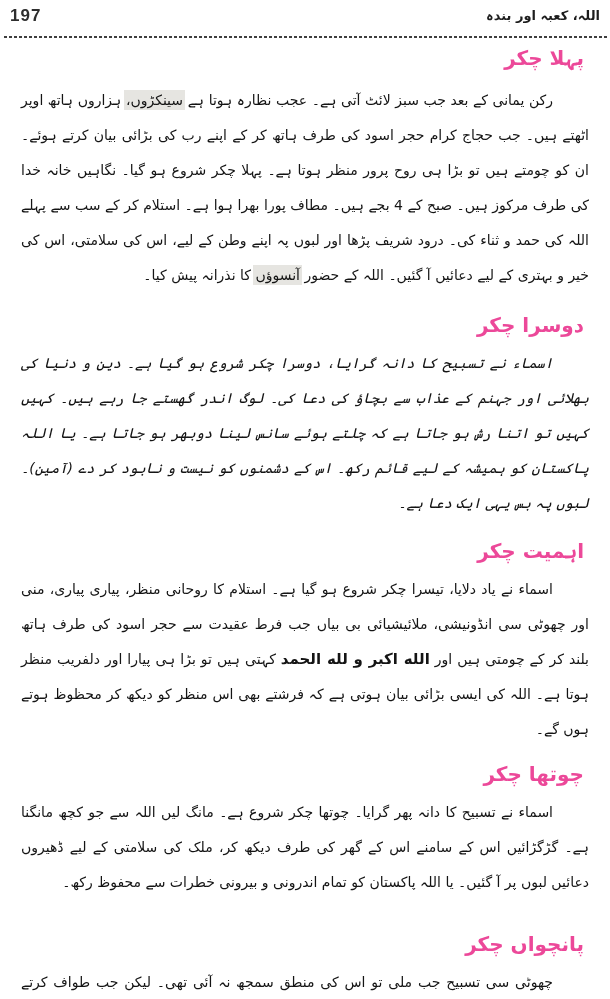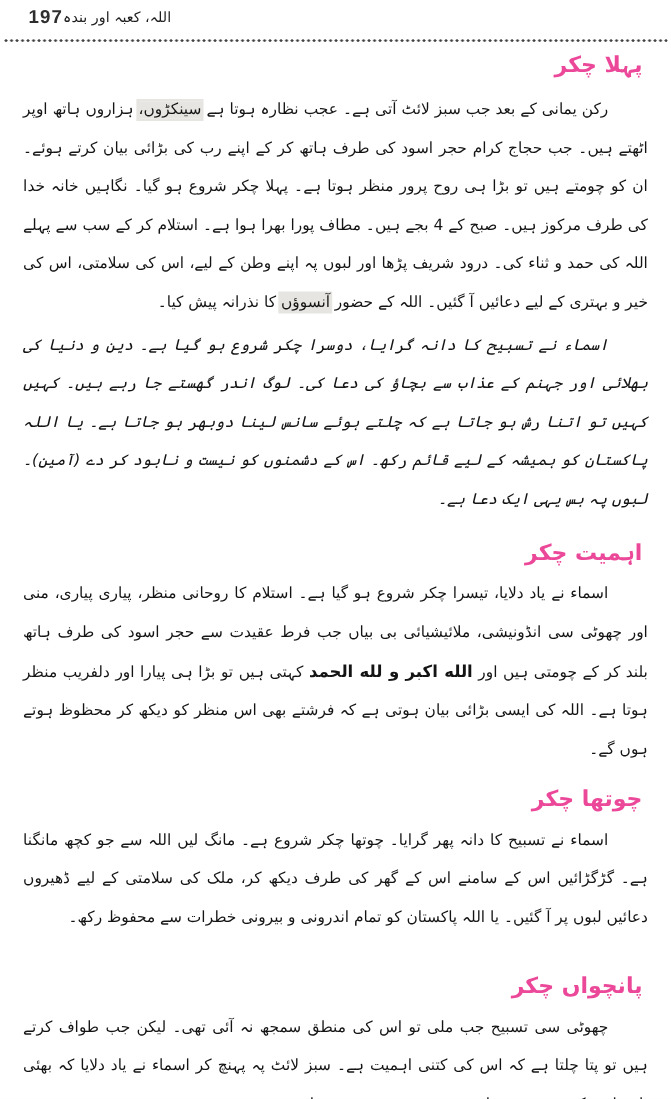--- a/index.html
+++ b/index.html
@@ -8,36 +8,36 @@
     width:610px;height:999px;
     margin:0 auto;
     background:#ffffff;
     box-sizing:border-box;
     overflow:hidden;
     font-family:"DejaVu Sans",sans-serif;
     color:#161616;
   }
   .page-header{
     display:flex;
-    justify-content:flex-start;
+    justify-content:space-between;
     align-items:flex-start;
-    padding:6px 10px 0 26px;
+    padding:6px 10px 0 10px;
     height:26px;
   }
   .page-number{
     font-family:"Liberation Sans","DejaVu Sans",sans-serif;
     font-size:17px;
     font-weight:bold;
     color:#2e2e2e;
     letter-spacing:1px;
   }
   .running-title{
     direction:rtl;
     font-size:13px;
-    font-weight:normal;
+    font-weight:bold;
     color:#1d1d1d;
     padding-top:2px;
   }
   .dotted-rule{
     height:4px;
     margin:2px 3px 0 3px;
     background-image:radial-gradient(circle,#3f3f3f 1.2px,rgba(0,0,0,0) 1.5px);
     background-size:5px 4px;
     background-repeat:repeat-x;
     background-position:0 1px;
@@ -91,20 +91,21 @@
   <div class="page-header">
     <span class="page-number">197</span>
     <span class="running-title">اللہ، کعبہ اور بندہ</span>
   </div>
 
   <div class="dotted-rule"></div>
 
   <h2 class="section-heading h-1">پہلا چکر</h2>
   <p class="section-paragraph p-1"><span>رکن یمانی کے بعد جب سبز لائٹ آتی ہے۔ عجب نظارہ ہوتا ہے </span><span class="scan-highlight">سینکڑوں،</span><span> ہزاروں ہاتھ اوپر اٹھتے ہیں۔ جب حجاج کرام حجر اسود کی طرف ہاتھ کر کے اپنے رب کی بڑائی بیان کرتے ہوئے۔ ان کو چومتے ہیں تو بڑا ہی روح پرور منظر ہوتا ہے۔ پہلا چکر شروع ہو گیا۔ نگاہیں خانہ خدا کی طرف مرکوز ہیں۔ صبح کے 4 بجے ہیں۔ مطاف پورا بھرا ہوا ہے۔ استلام کر کے سب سے پہلے اللہ کی حمد و ثناء کی۔ درود شریف پڑھا اور لبوں پہ اپنے وطن کے لیے، اس کی سلامتی، اس کی خیر و بہتری کے لیے دعائیں آ گئیں۔ اللہ کے حضور </span><span class="scan-highlight">آنسوؤں</span><span> کا نذرانہ پیش کیا۔</span></p>
 
+  <h2 class="section-heading h-2">دوسرا چکر</h2>
   <p class="section-paragraph p-2"><span>اسماء نے تسبیح کا دانہ گرایا، دوسرا چکر شروع ہو گیا ہے۔ دین و دنیا کی بھلائی اور جہنم کے عذاب سے بچاؤ کی دعا کی۔ لوگ اندر گھستے جا رہے ہیں۔ کہیں کہیں تو اتنا رش ہو جاتا ہے کہ چلتے ہوئے سانس لینا دوبھر ہو جاتا ہے۔ یا اللہ پاکستان کو ہمیشہ کے لیے قائم رکھ۔ اس کے دشمنوں کو نیست و نابود کر دے (آمین)۔ لبوں پہ بس یہی ایک دعا ہے۔</span></p>
 
   <h2 class="section-heading h-3">اہمیت چکر</h2>
   <p class="section-paragraph p-3"><span>اسماء نے یاد دلایا، تیسرا چکر شروع ہو گیا ہے۔ استلام کا روحانی منظر، پیاری پیاری، منی اور چھوٹی سی انڈونیشی، ملائیشیائی بی بیاں جب فرط عقیدت سے حجر اسود کی طرف ہاتھ بلند کر کے چومتی ہیں اور </span><span class="arabic-bold">الله اكبر و لله الحمد</span><span> کہتی ہیں تو بڑا ہی پیارا اور دلفریب منظر ہوتا ہے۔ اللہ کی ایسی بڑائی بیان ہوتی ہے کہ فرشتے بھی اس منظر کو دیکھ کر محظوظ ہوتے ہوں گے۔</span></p>
 
   <h2 class="section-heading h-4">چوتھا چکر</h2>
   <p class="section-paragraph p-4"><span>اسماء نے تسبیح کا دانہ پھر گرایا۔ چوتھا چکر شروع ہے۔ مانگ لیں اللہ سے جو کچھ مانگنا ہے۔ گڑگڑائیں اس کے سامنے اس کے گھر کی طرف دیکھ کر، ملک کی سلامتی کے لیے ڈھیروں دعائیں لبوں پر آ گئیں۔ یا اللہ پاکستان کو تمام اندرونی و بیرونی خطرات سے محفوظ رکھ۔</span></p>
 
   <h2 class="section-heading h-5">پانچواں چکر</h2>
   <p class="section-paragraph p-5"><span>چھوٹی سی تسبیح جب ملی تو اس کی منطق سمجھ نہ آئی تھی۔ لیکن جب طواف کرتے ہیں تو پتا چلتا ہے کہ اس کی کتنی اہمیت ہے۔ سبز لائٹ پہ پہنچ کر اسماء نے یاد دلایا کہ بھئی پانچواں چکر شروع ہے۔ اس دفعہ تھوڑی سی ہمت اور</span></p>

